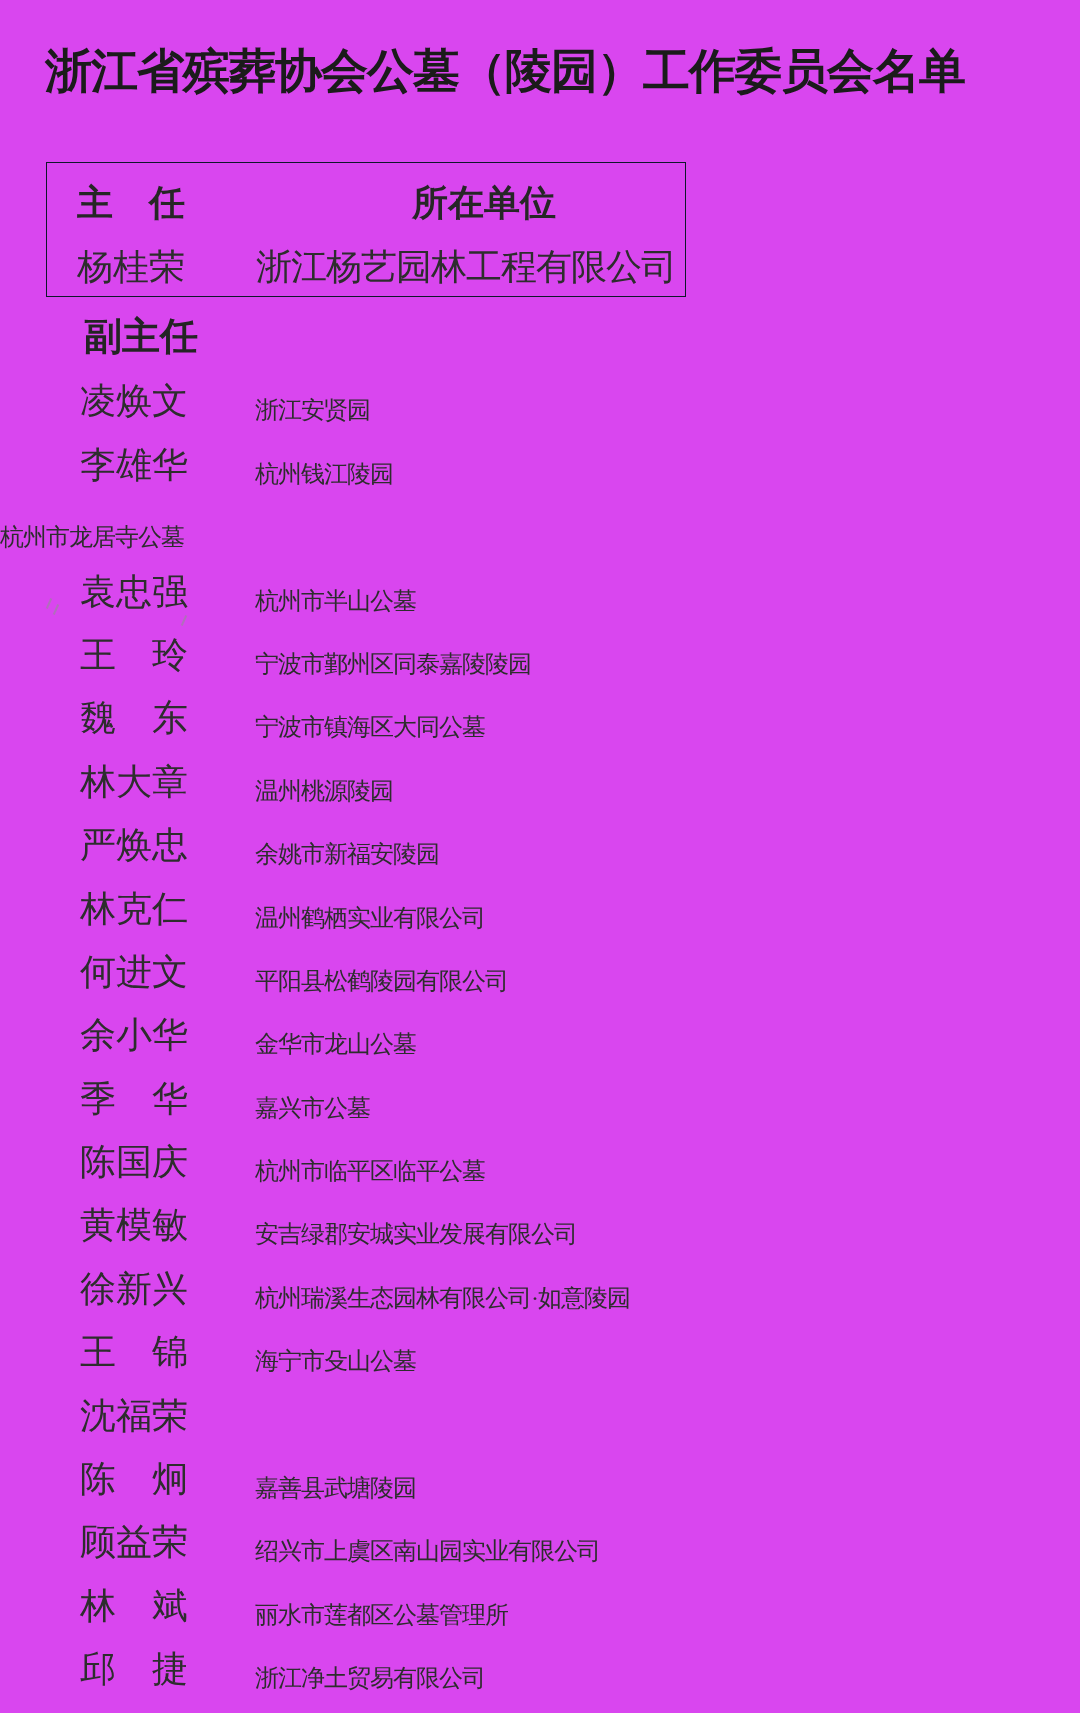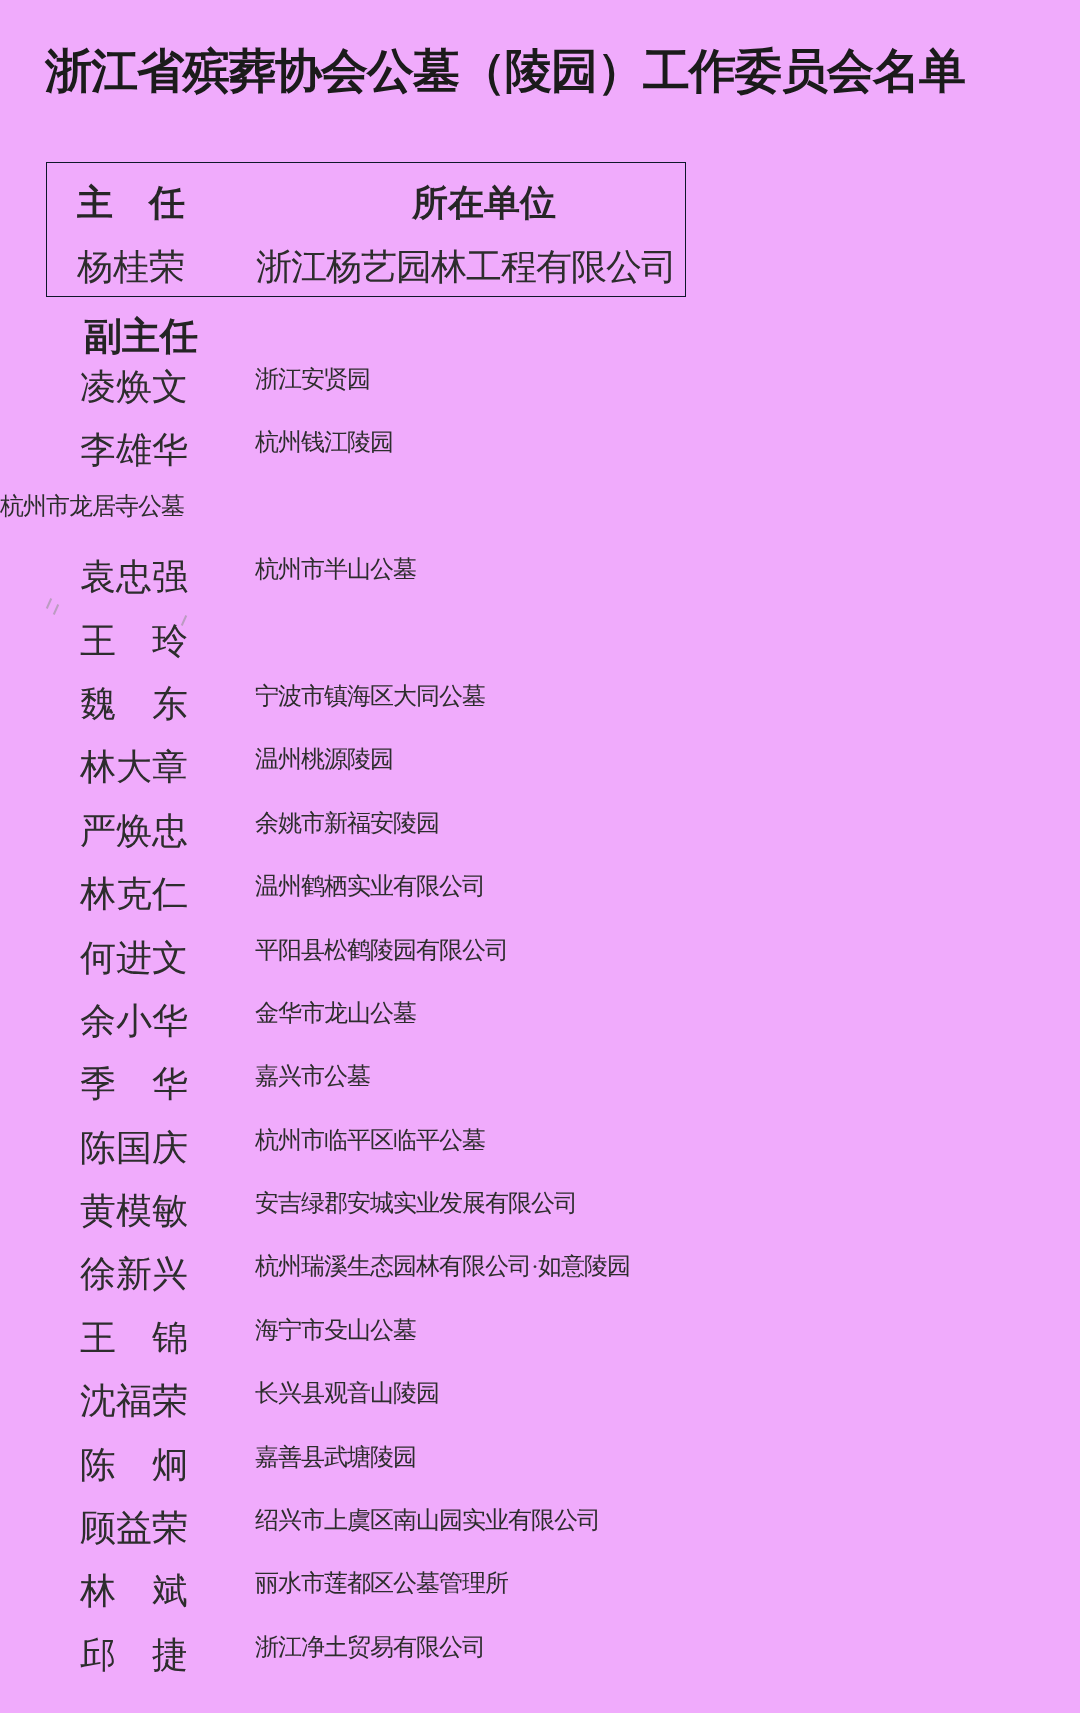--- a/index.html
+++ b/index.html
@@ -1,20 +1,20 @@
 <!DOCTYPE html>
 <html><head>
 <meta charset="utf-8">
 <style>
   html,body{margin:0;padding:0;background:#ffffff;}
   .page{
     position:relative;
     width:1080px;
     height:1713px;
-    background:#f0abfc;
+    background:#d946ef;
     overflow:hidden;
     font-family:"Liberation Serif","DejaVu Serif",serif;
     color:#2d2d2d;
   }
   .doc-title{
     position:absolute;
     left:0; top:40px;
     width:1010px;
     text-align:center;
     font-size:47px;
@@ -49,21 +49,21 @@
   .deputy-heading{
     position:absolute; left:84px; top:311px;
     font-size:38px; font-weight:600; color:#242424; white-space:nowrap;
   }
   .members{
     position:absolute; left:0; top:363px; width:1080px;
   }
   .row{
     height:63.4px;
     display:flex;
-    align-items:flex-start;
+    align-items:flex-end;
   }
   .row .name{
     margin-left:80px;
     width:175px;
     font-size:36px;
     color:#2d2d2d;
     white-space:nowrap;
     flex:0 0 auto;
   }
   .row .unit{
@@ -110,20 +110,21 @@
     </div>
     <div class="row">
       <span class="unit">杭州市龙居寺公墓</span>
     </div>
     <div class="row">
       <span class="name">袁忠强</span>
       <span class="unit">杭州市半山公墓</span>
     </div>
     <div class="row">
       <span class="name">王　玲</span>
+      <span class="unit">宁波市鄞州区同泰嘉陵陵园</span>
     </div>
     <div class="row">
       <span class="name">魏　东</span>
       <span class="unit">宁波市镇海区大同公墓</span>
     </div>
     <div class="row">
       <span class="name">林大章</span>
       <span class="unit">温州桃源陵园</span>
     </div>
     <div class="row">
@@ -157,21 +158,20 @@
     <div class="row">
       <span class="name">徐新兴</span>
       <span class="unit">杭州瑞溪生态园林有限公司·如意陵园</span>
     </div>
     <div class="row">
       <span class="name">王　锦</span>
       <span class="unit">海宁市殳山公墓</span>
     </div>
     <div class="row">
       <span class="name">沈福荣</span>
-      <span class="unit">长兴县观音山陵园</span>
     </div>
     <div class="row">
       <span class="name">陈　炯</span>
       <span class="unit">嘉善县武塘陵园</span>
     </div>
     <div class="row">
       <span class="name">顾益荣</span>
       <span class="unit">绍兴市上虞区南山园实业有限公司</span>
     </div>
     <div class="row">

